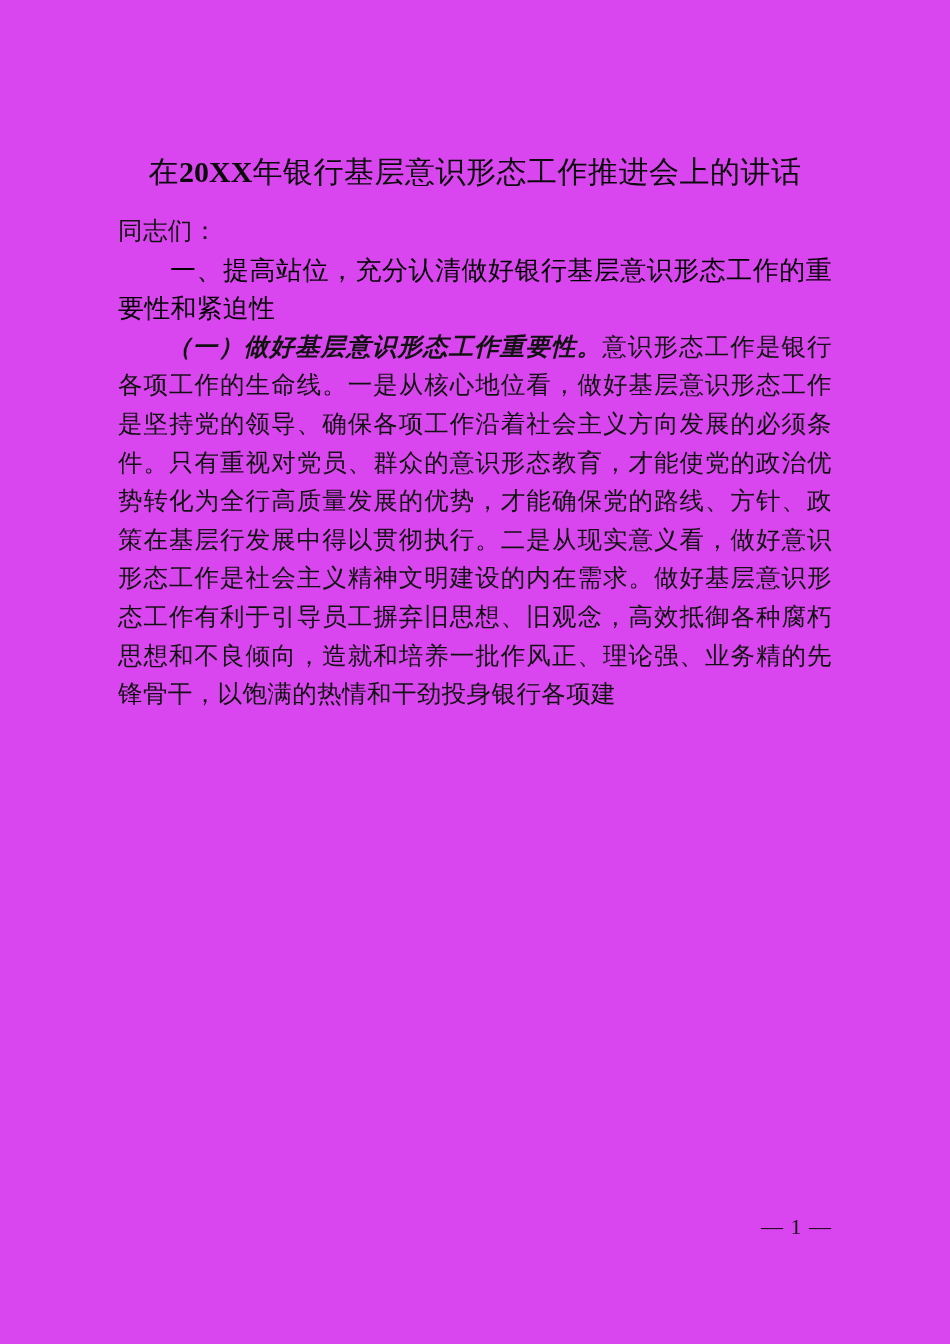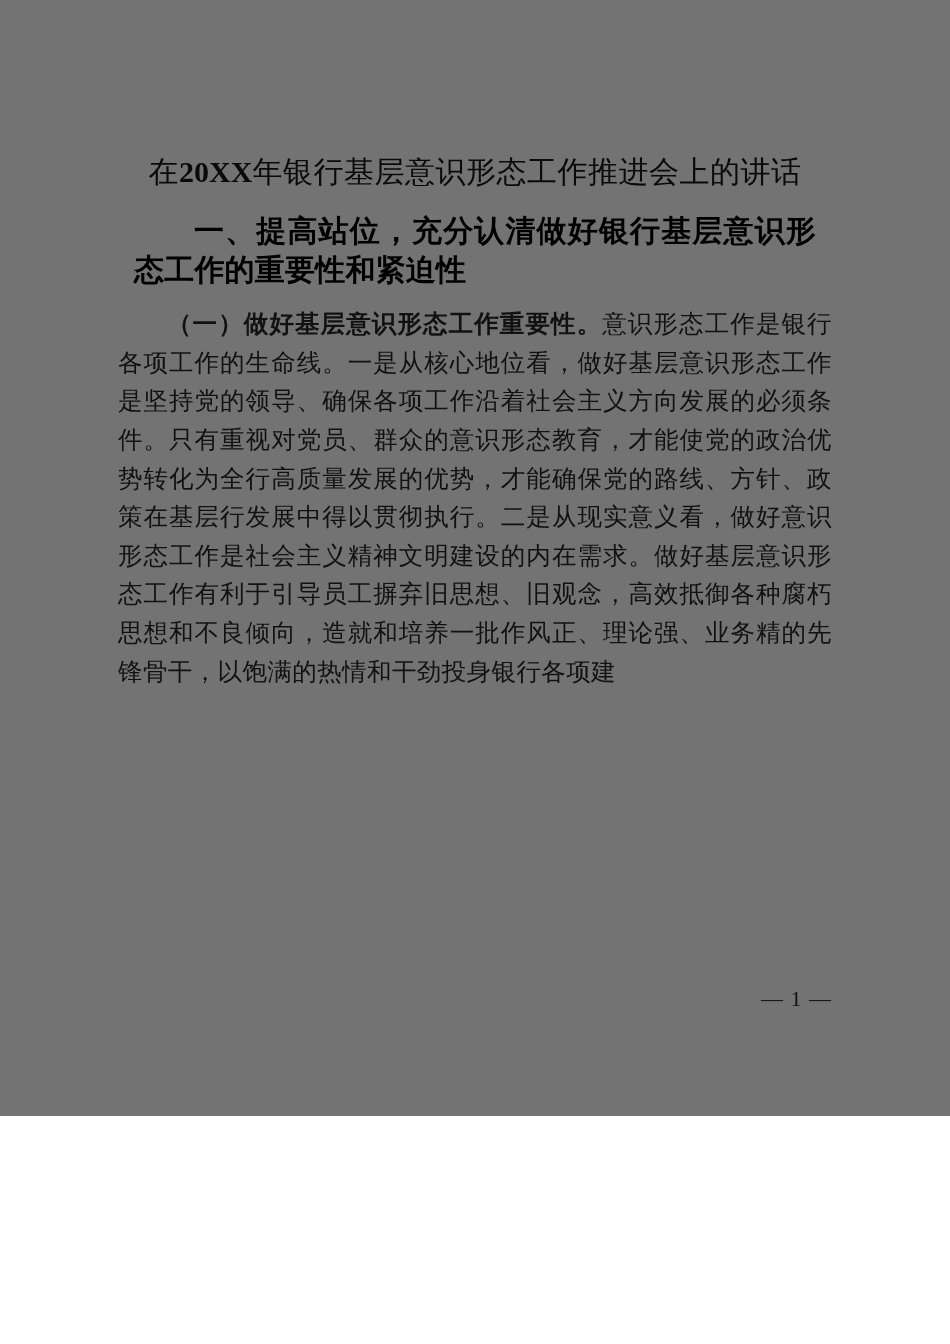--- a/index.html
+++ b/index.html
@@ -6,22 +6,22 @@
     margin: 0;
     padding: 0;
     background: #ffffff;
   }
   body {
     font-family: "DejaVu Serif", "Liberation Serif", serif;
   }
   .page {
     position: relative;
     width: 950px;
-    height: 1116px;
-    background: #737373;
+    height: 1344px;
+    background: #d946ef;
     box-sizing: border-box;
     overflow: hidden;
   }
   .content {
     position: absolute;
     left: 118px;
     top: 150px;
     width: 714px;
   }
   .doc-title {
@@ -51,32 +51,33 @@
     font-family: "DejaVu Serif", "Liberation Serif", serif;
   }
   p.indent {
     text-indent: 2em;
   }
   p.salutation {
     text-indent: 0;
   }
   .h1-heading {
     font-family: "DejaVu Sans", "Liberation Sans", sans-serif;
-    font-weight: 700;
-    font-size: 30px;
+    font-weight: 400;
+    font-size: 26px;
     line-height: 38.6px;
     color: #000000;
     text-indent: 2em;
     letter-spacing: 0.2px;
     text-align: justify;
     text-justify: inter-character;
-    margin: 16px;
+    margin: 0;
   }
   .b {
     font-weight: 700;
+    font-style: italic;
   }
   .num-inline {
     font-family: "Liberation Serif", "DejaVu Serif", serif;
     font-weight: 700;
     letter-spacing: 0;
   }
   .page-footer {
     position: absolute;
     left: 0;
     right: 118px;
@@ -90,20 +91,21 @@
 </style>
 </head>
 <body>
 
 <div class="page">
 
   <div class="content">
 
     <h1 class="doc-title"><span>在<span class="num">20XX</span>年银行基层意识形态工作推进会上的讲话</span></h1>
 
+    <p class="salutation">同志们：</p>
 
 
     <p class="h1-heading">一、提高站位，充分认清做好银行基层意识形态工作的重要性和紧迫性</p>
 
     <p class="indent"><span class="b">（一）做好基层意识形态工作重要性。</span><span>意识形态工作是银行各项工作的生命线。一是从核心地位看，做好基层意识形态工作是坚持党的领导、确保各项工作沿着社会主义方向发展的必须条件。只有重视对党员、群众的意识形态教育，才能使党的政治优势转化为全行高质量发展的优势，才能确保党的路线、方针、政策在基层行发展中得以贯彻执行。二是从现实意义看，做好意识形态工作是社会主义精神文明建设的内在需求。做好基层意识形态工作有利于引导员工摒弃旧思想、旧观念，高效抵御各种腐朽思想和不良倾向，造就和培养一批作风正、理论强、业务精的先锋骨干，以饱满的热情和干劲投身银行各项建</span></p>
 
   </div>
 
   <div class="page-footer">— 1 —</div>
 

